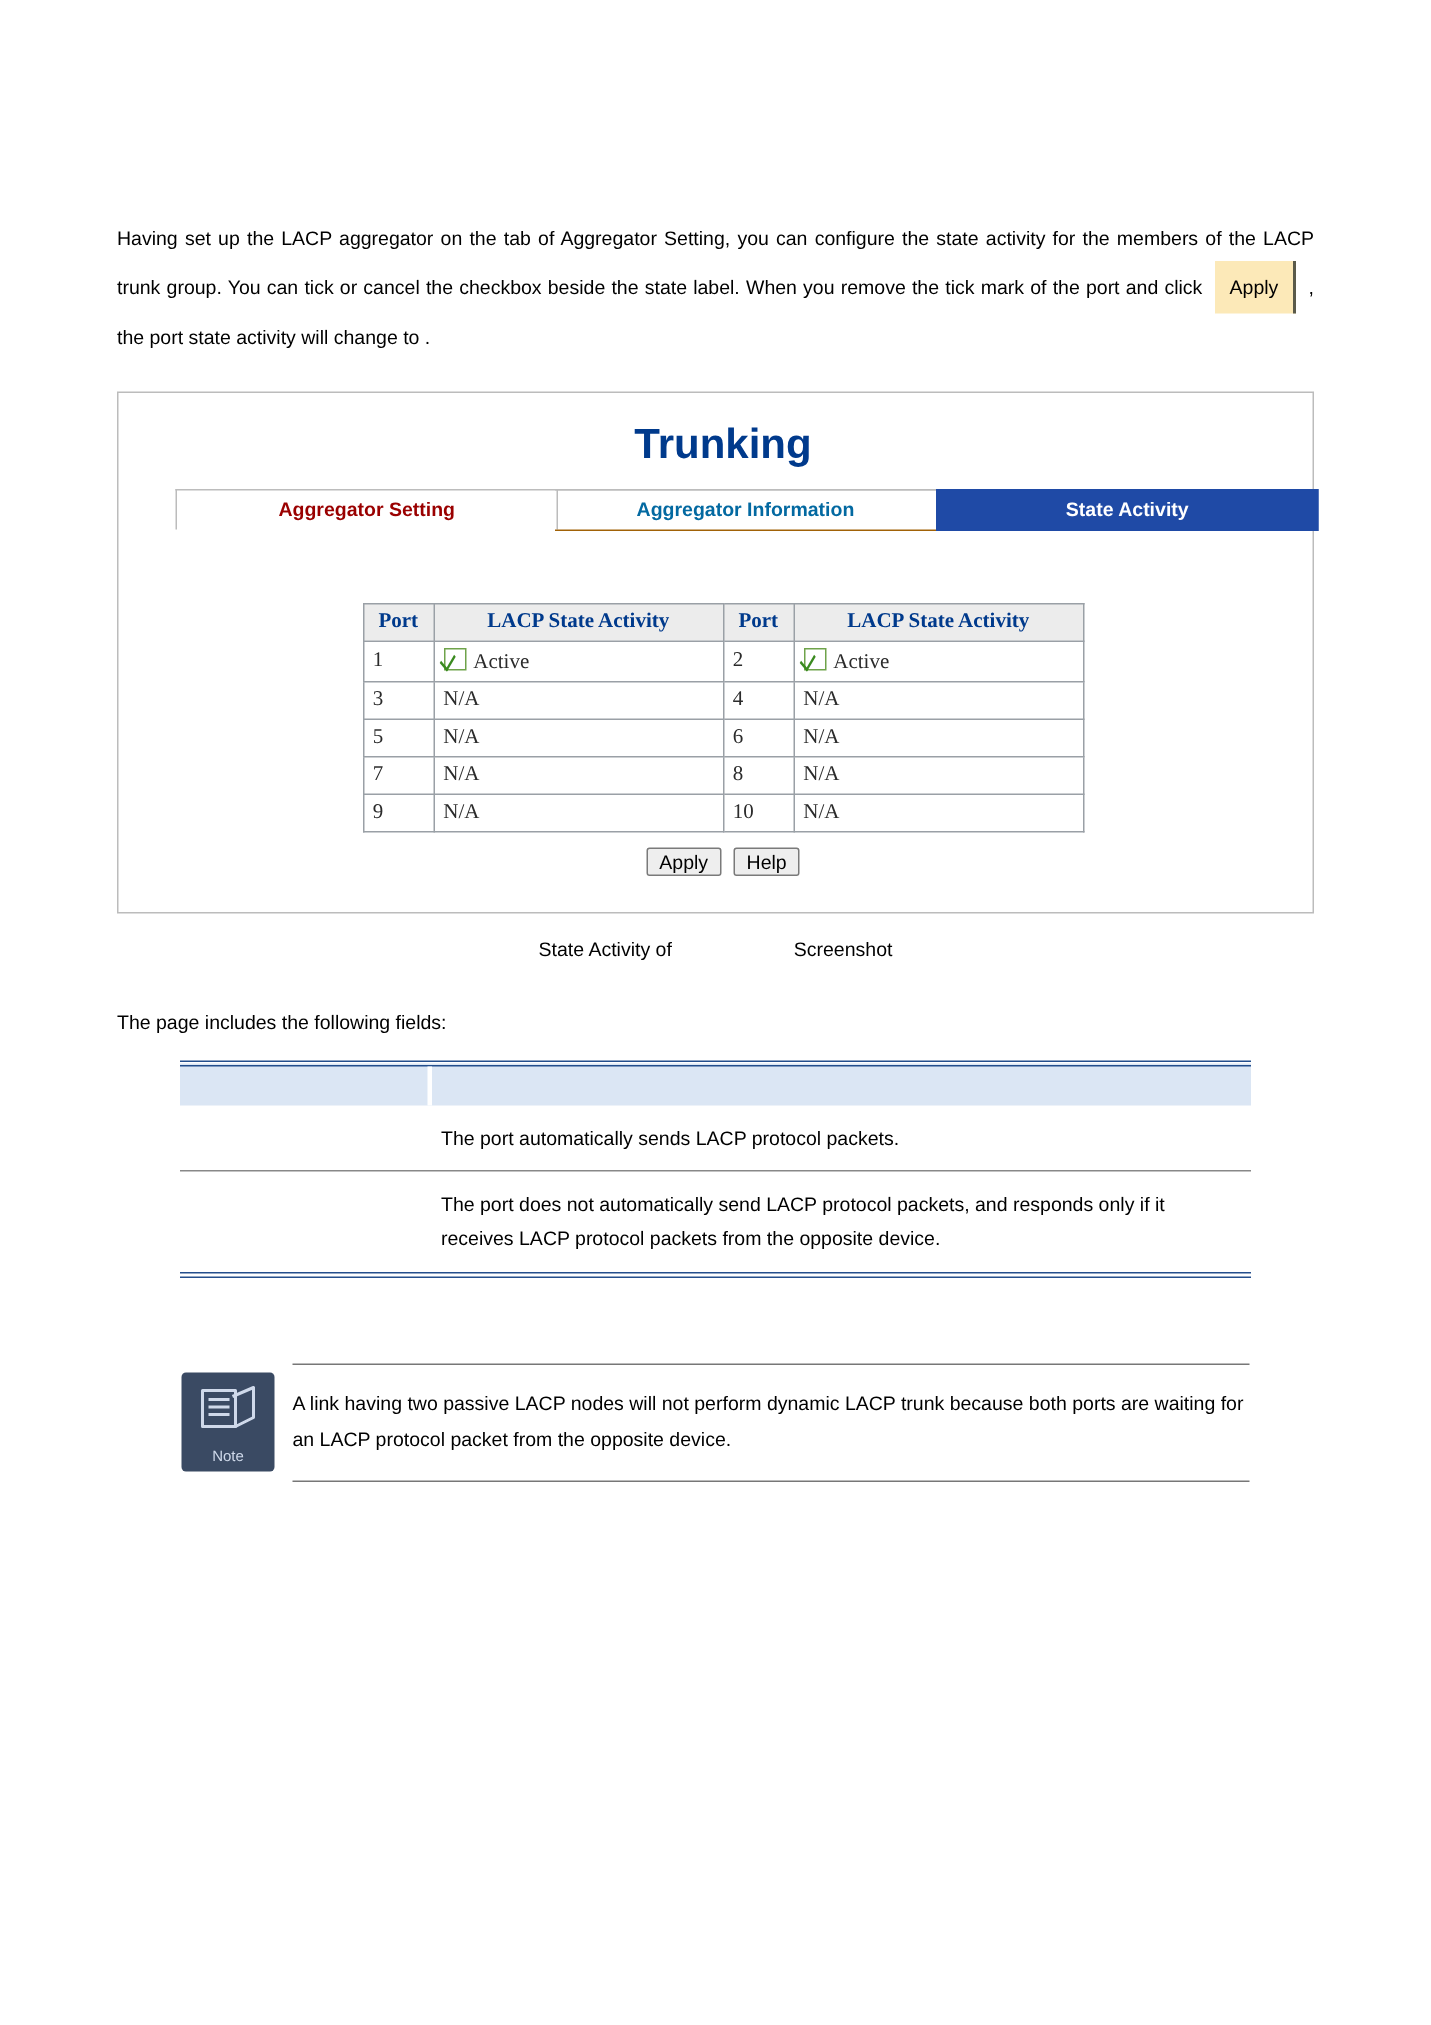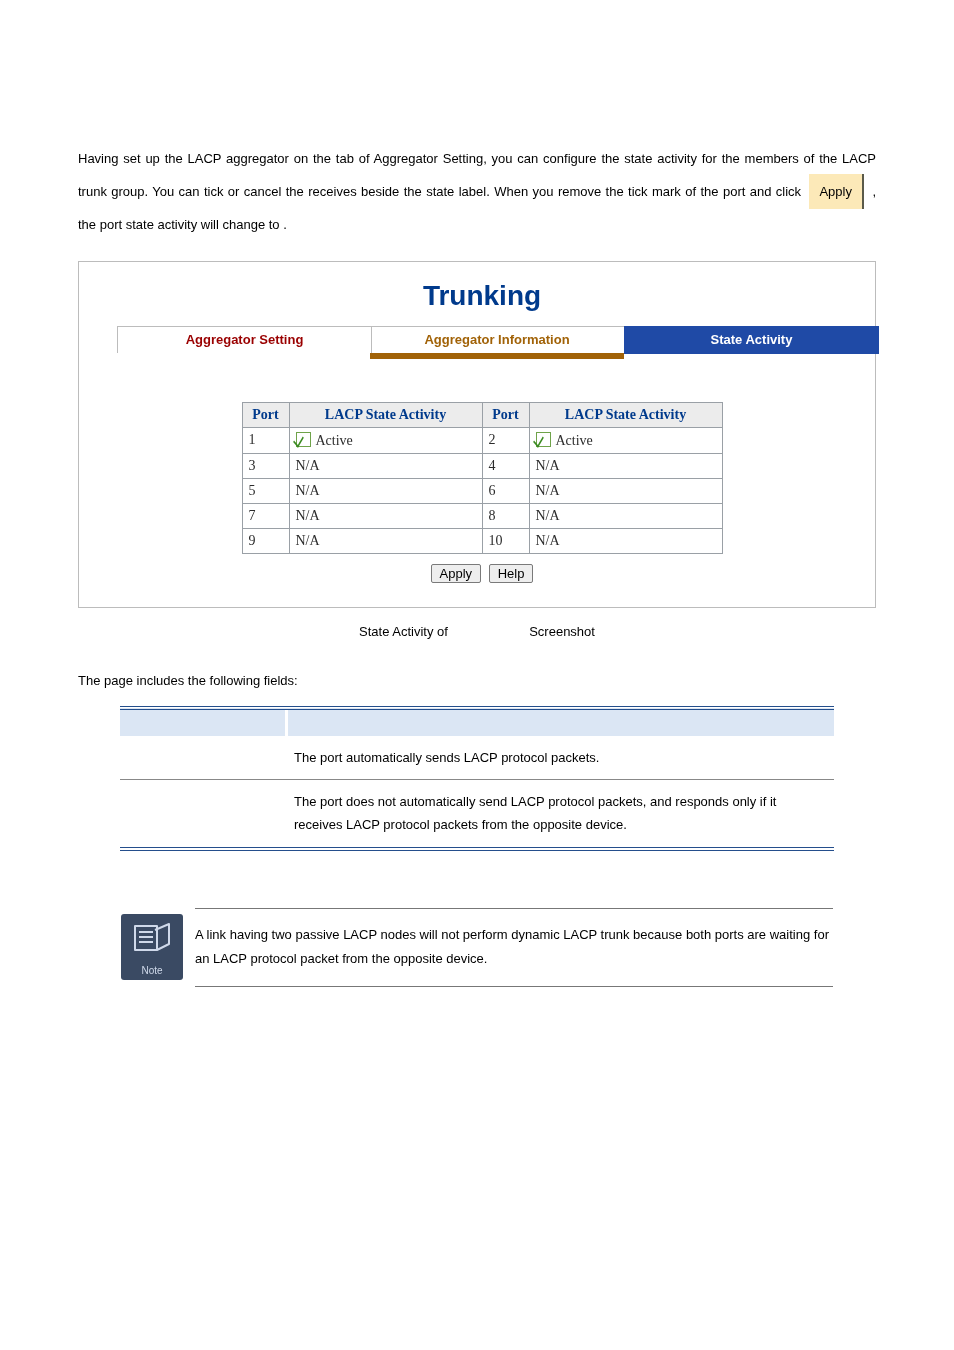--- a/index.html
+++ b/index.html
@@ -4,21 +4,21 @@
 <style>
   html,body{margin:0;padding:0;background:#fff;font-family:Arial,Helvetica,sans-serif;color:#000;}
   .page{width:954px;margin:0 auto;padding:130px 78px 40px 78px;box-sizing:border-box;font-size:13px;}
   .intro{line-height:2.4;text-align:justify;}
   .inline-btn{display:inline-block;background:#fce9b8;border-right:2px solid #5a5a4a;padding:2px 10px;margin:0 4px;font-size:13px;}
   .panel{border:1px solid #bcbcbc;margin-top:20px;padding:14px 8px 24px 18px;}
   .panel-title{font-size:28px;font-weight:bold;color:#003a8c;text-align:center;margin:4px 0 14px 0;}
   .tabbar{width:760px;height:26px;margin:0 20px;border-top:1px solid #bcbcbc;position:relative;}
   .tab{position:absolute;top:-1px;height:26px;line-height:26px;text-align:center;font-size:13px;font-weight:bold;}
   .tab-left{left:0;width:253px;color:#9a0000;border:1px solid #bcbcbc;border-bottom:none;background:#fff;}
-  .tab-mid{left:253px;width:254px;color:#a16207;border-top:1px solid #bcbcbc;border-bottom:6px solid #a16207;}
+  .tab-mid{left:253px;width:254px;color:#0369a1;border-top:1px solid #bcbcbc;border-bottom:1px solid #a16207;}
   .tab-right{left:507px;width:253px;color:#fff;background:#1f4aa6;border:1px solid #1f4aa6;}
   .sa-table{border-collapse:collapse;margin:49px auto 10px auto;font-family:Liberation Serif, serif;font-size:14px;color:#2b2b2b;}
   .sa-table th{font-weight:bold;color:#003a8c;font-size:14px;border:1px solid #9aa0a6;background:#ececec;padding:4px 6px;text-align:center;}
   .sa-table td{border:1px solid #9aa0a6;padding:4px 6px;}
   .sa-table td.port{width:34px;}
   .sa-table td.act{width:180px;}
   .chk{display:inline-block;width:13px;height:13px;border:1px solid #6fa34a;vertical-align:-2px;margin-right:5px;position:relative;}
   .chk::after{content:"";position:absolute;left:2px;top:-1px;width:7px;height:11px;border-right:2px solid #3a8a1f;border-bottom:2px solid #3a8a1f;transform:scaleX(.7) rotate(40deg);transform-origin:left top;}
   .btnrow{text-align:center;}
   .uibtn{display:inline-block;border:1px solid #7a7a7a;background:#eee;padding:1px 8px;font-size:13px;border-radius:2px;margin:0 2px;}
@@ -41,21 +41,21 @@
   .note-box .lbl{position:absolute;bottom:4px;left:0;right:0;font-size:10px;color:#cfd9ea;}
   .note-text{border-top:1px solid #777;border-bottom:1px solid #777;padding:14px 0;line-height:1.9;}
   .pagenum{text-align:center;margin-top:170px;font-size:13px;}
 </style>
 </head>
 <body>
 
 <div class="page">
 
   <p class="intro">
-    <span>Having set up the LACP aggregator on the tab of Aggregator Setting, you can configure the state activity for the members of the LACP trunk group. You can tick or cancel the receives beside the state label. When you remove the tick mark of the port and click </span>
+    <span>Having set up the LACP aggregator on the tab of Aggregator Setting, you can configure the state activity for the members of the LACP trunk group. You can tick or cancel the checkbox beside the state label. When you remove the tick mark of the port and click </span>
     <span class="inline-btn">Apply</span>
     <span>, the port state activity will change to </span>
     <span>.</span>
   </p>
 
   <div class="panel">
     <div class="panel-title">Trunking</div>
     <div class="tabbar">
       <div class="tab tab-left">Aggregator Setting</div>
       <div class="tab tab-mid">Aggregator Information</div>

